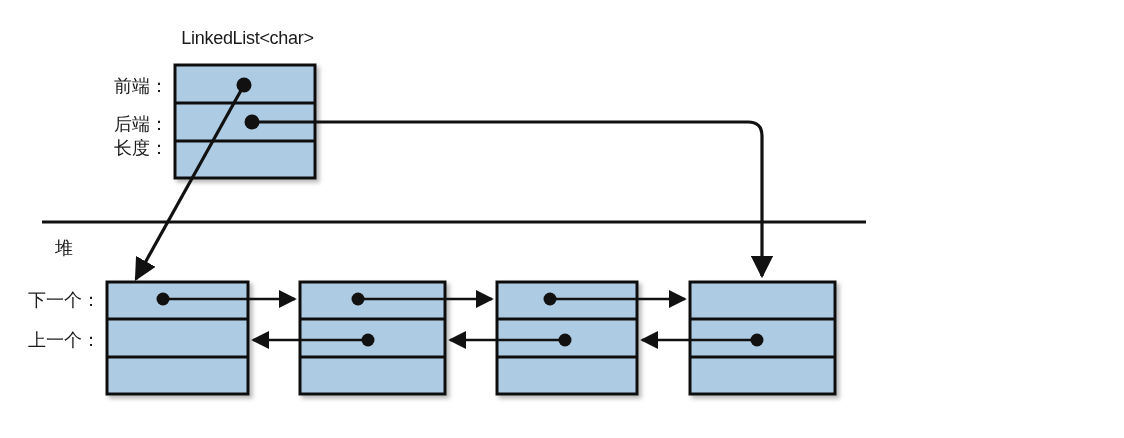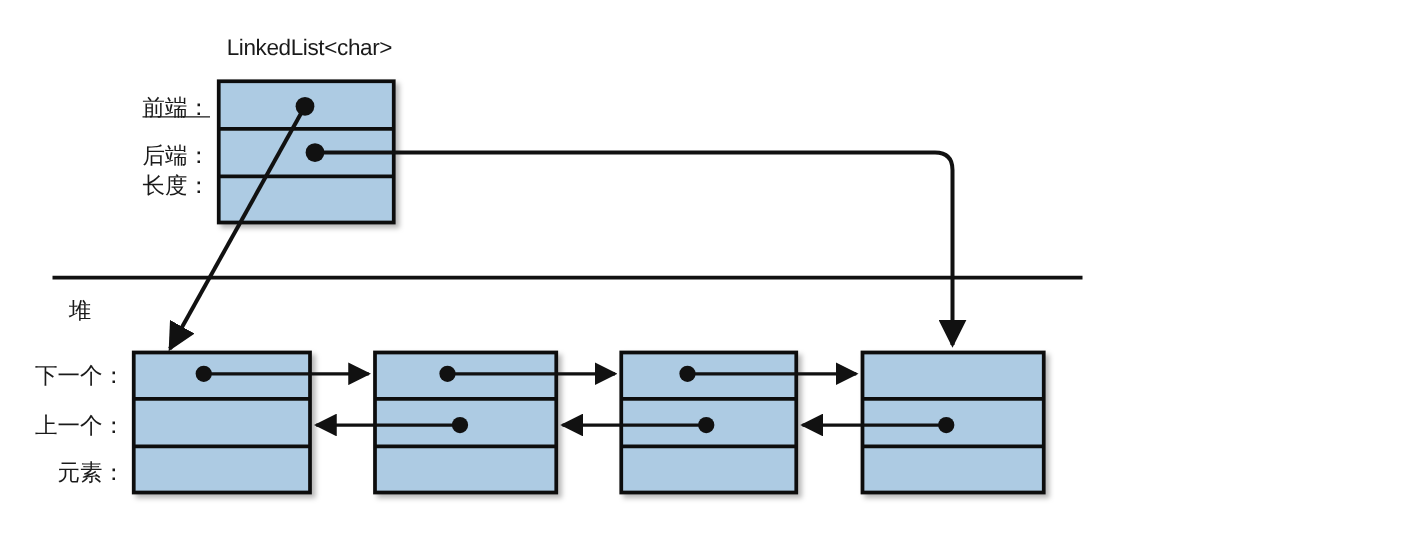--- a/index.html
+++ b/index.html
@@ -58,29 +58,28 @@
     pointer-events: none;
   }
 </style>
 </head>
 <body>
 
 <div id="canvas">
 
   <div class="diagram-title">LinkedList&lt;char&gt;</div>
 
-  <div class="side-label" style="left:58px; top:74px; width:110px;text-decoration:underline;">前端：</div>
+  <div class="side-label" style="left:58px; top:74px; width:110px;">前端：</div>
   <div class="side-label" style="left:58px; top:112px; width:110px;font-family:Liberation Serif, serif;">后端：</div>
   <div class="side-label" style="left:58px; top:136px; width:110px;">长度：</div>
 
   <div class="heap-label">堆</div>
 
   <div class="side-label" style="left:10px; top:328px; width:90px;">上一个：</div>
   <div class="side-label" style="left:10px; top:288px; width:90px;">下一个：</div>
-  <div class="side-label" style="left:10px; top:366px; width:90px;">元素：</div>
 
   <div class="cell-text" style="left:175px; top:157px; width:140px;">4</div>
 
   <div class="cell-text" style="left:107px; top:330px; width:141px;">(null)</div>
   <div class="cell-text" style="left:107px; top:367px; width:141px;">A</div>
 
   <div class="cell-text" style="left:300px; top:367px; width:145px;">B</div>
 
   <div class="cell-text" style="left:497px; top:367px; width:140px;">C</div>
 

